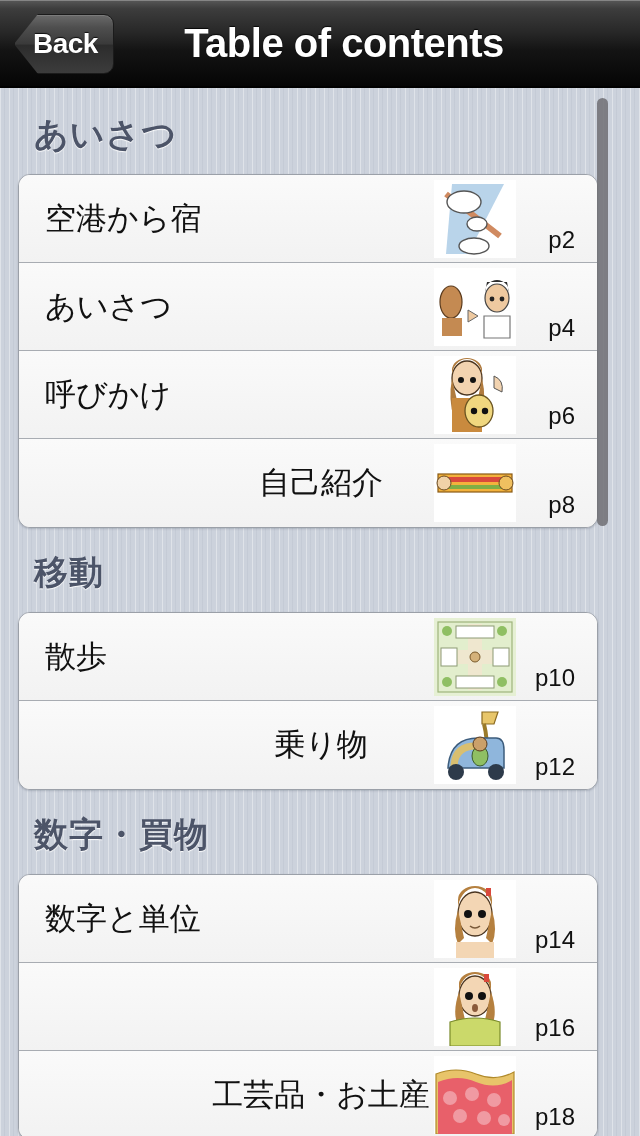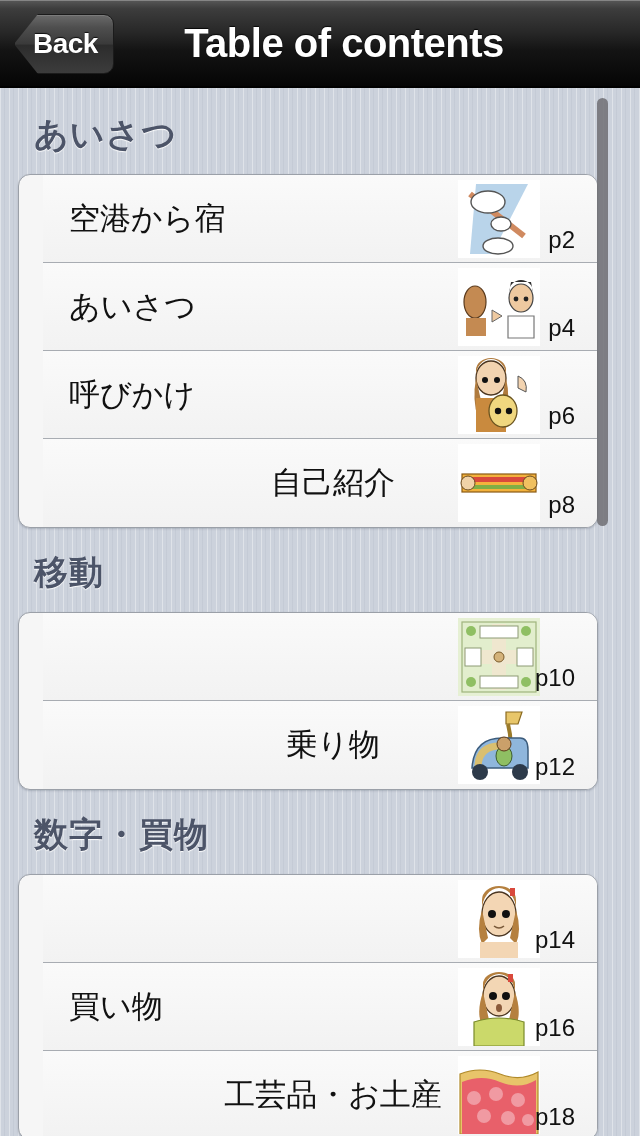--- a/index.html
+++ b/index.html
@@ -89,21 +89,20 @@
     letter-spacing:1px;
   }
 
   .card {
     margin:0 18px;
     background:#f6f6f6;
     border:1px solid #9ba0a8;
     border-radius:12px;
     overflow:hidden;
     box-shadow:0 1px 2px rgba(90,100,115,0.30);
-    padding-left:24px;
   }
 
   .row {
     position:relative;
     height:88px;
     background:linear-gradient(to bottom, #fafafa 0%, #f2f2f2 100%);
     border-bottom:1px solid #a8acb2;
     display:flex;
     align-items:center;
   }
@@ -220,20 +219,21 @@
               <circle cx="10" cy="39" r="7" fill="#f0d2a8" stroke="#6a4a20" stroke-width="1"></circle>
               <circle cx="72" cy="39" r="7" fill="#f0c060" stroke="#6a4a20" stroke-width="1"></circle>
             </svg>
           </div>
           <div class="page-num">p8</div>
         </div>
       </div>
       <div class="section-header">移動</div>
       <div class="card">
         <div class="row">
+          <div class="row-title">散歩</div>
           <div class="thumb">
             <svg viewBox="0 0 82 78">
               <rect width="82" height="78" fill="#e6f0d4"></rect>
               <rect x="4" y="4" width="74" height="70" fill="#e2eecd" stroke="#9fb47c" stroke-width="1.2"></rect>
               <rect x="34" y="6" width="14" height="66" fill="#efe7cf"></rect>
               <rect x="6" y="32" width="70" height="14" fill="#efe7cf"></rect>
               <rect x="22" y="8" width="38" height="12" fill="#fff" stroke="#8c9a74" stroke-width="1"></rect>
               <rect x="22" y="58" width="38" height="12" fill="#fff" stroke="#8c9a74" stroke-width="1"></rect>
               <rect x="7" y="30" width="16" height="18" fill="#fff" stroke="#8c9a74" stroke-width="1"></rect>
               <rect x="59" y="30" width="16" height="18" fill="#fff" stroke="#8c9a74" stroke-width="1"></rect>
@@ -260,38 +260,38 @@
               <circle cx="22" cy="66" r="8" fill="#2d3a4a"></circle>
               <circle cx="62" cy="66" r="8" fill="#2d3a4a"></circle>
             </svg>
           </div>
           <div class="page-num">p12</div>
         </div>
       </div>
       <div class="section-header">数字・買物</div>
       <div class="card">
         <div class="row">
+          <div class="row-title">数字と単位</div>
           <div class="thumb">
             <svg viewBox="0 0 82 78">
               <rect width="82" height="78" fill="#fff"></rect>
               <ellipse cx="41" cy="34" rx="17" ry="22" fill="#f3d6b4" stroke="#4a3520" stroke-width="1.3"></ellipse>
               <path d="M24 30 a17 22 0 0 1 34 0 l0 -10 a17 14 0 0 0 -34 0 z" fill="#b5803f"></path>
               <path d="M24 30 q-6 20 0 34 l6 -6 z" fill="#b5803f"></path>
               <path d="M58 30 q6 20 0 34 l-6 -6 z" fill="#b5803f"></path>
               <circle cx="34" cy="34" r="4" fill="#111"></circle>
               <circle cx="48" cy="34" r="4" fill="#111"></circle>
               <path d="M36 46 q5 4 10 0" stroke="#7a5a3a" stroke-width="1.6" fill="none"></path>
               <rect x="52" y="8" width="5" height="8" fill="#d9493c"></rect>
               <path d="M22 62 h38 v16 h-38 z" fill="#f3d6b4"></path>
             </svg>
           </div>
           <div class="page-num">p14</div>
         </div>
         <div class="row">
-          <div class="row-title">買い物</div>
           <div class="thumb">
             <svg viewBox="0 0 82 78">
               <rect width="82" height="78" fill="#fff"></rect>
               <ellipse cx="41" cy="28" rx="16" ry="20" fill="#f3d6b4" stroke="#4a3520" stroke-width="1.3"></ellipse>
               <path d="M25 26 a16 20 0 0 1 32 0 l0 -10 a16 12 0 0 0 -32 0 z" fill="#b5803f"></path>
               <path d="M25 24 q-7 20 -1 34 l7 -6 z" fill="#b5803f"></path>
               <path d="M57 24 q7 20 1 34 l-7 -6 z" fill="#b5803f"></path>
               <circle cx="35" cy="28" r="4" fill="#111"></circle>
               <circle cx="48" cy="28" r="4" fill="#111"></circle>
               <ellipse cx="41" cy="40" rx="3" ry="4" fill="#8a5a3a"></ellipse>

